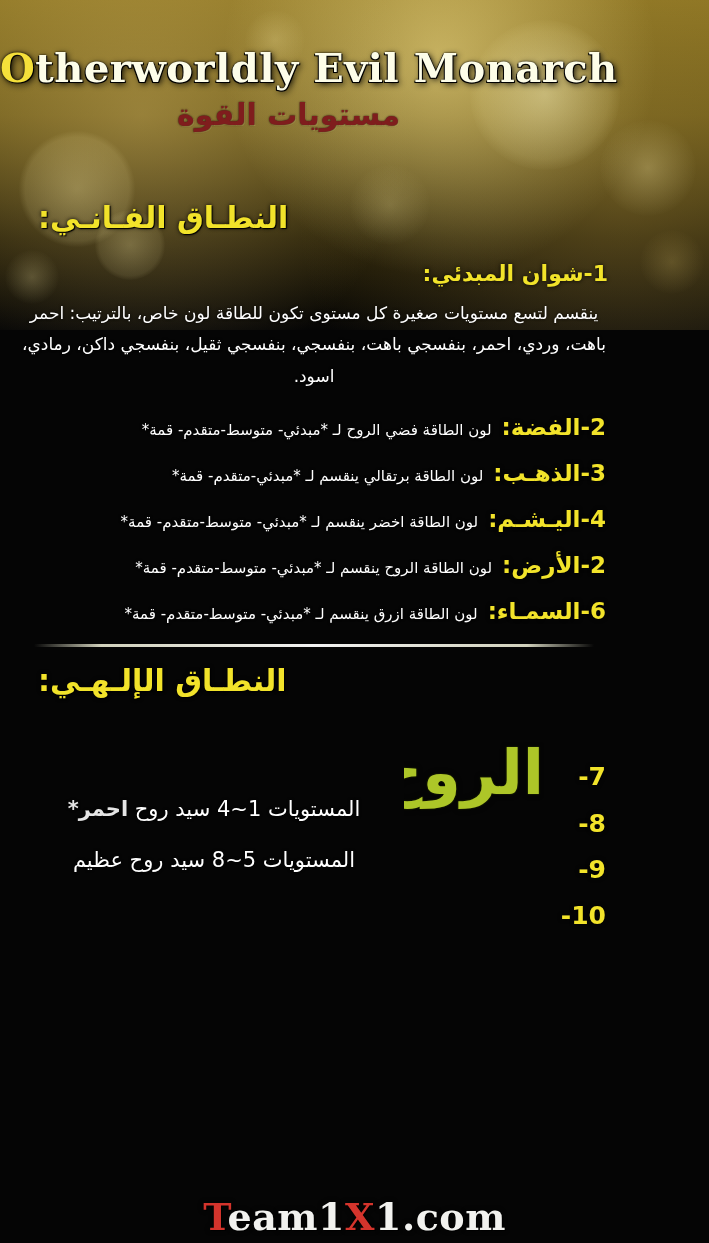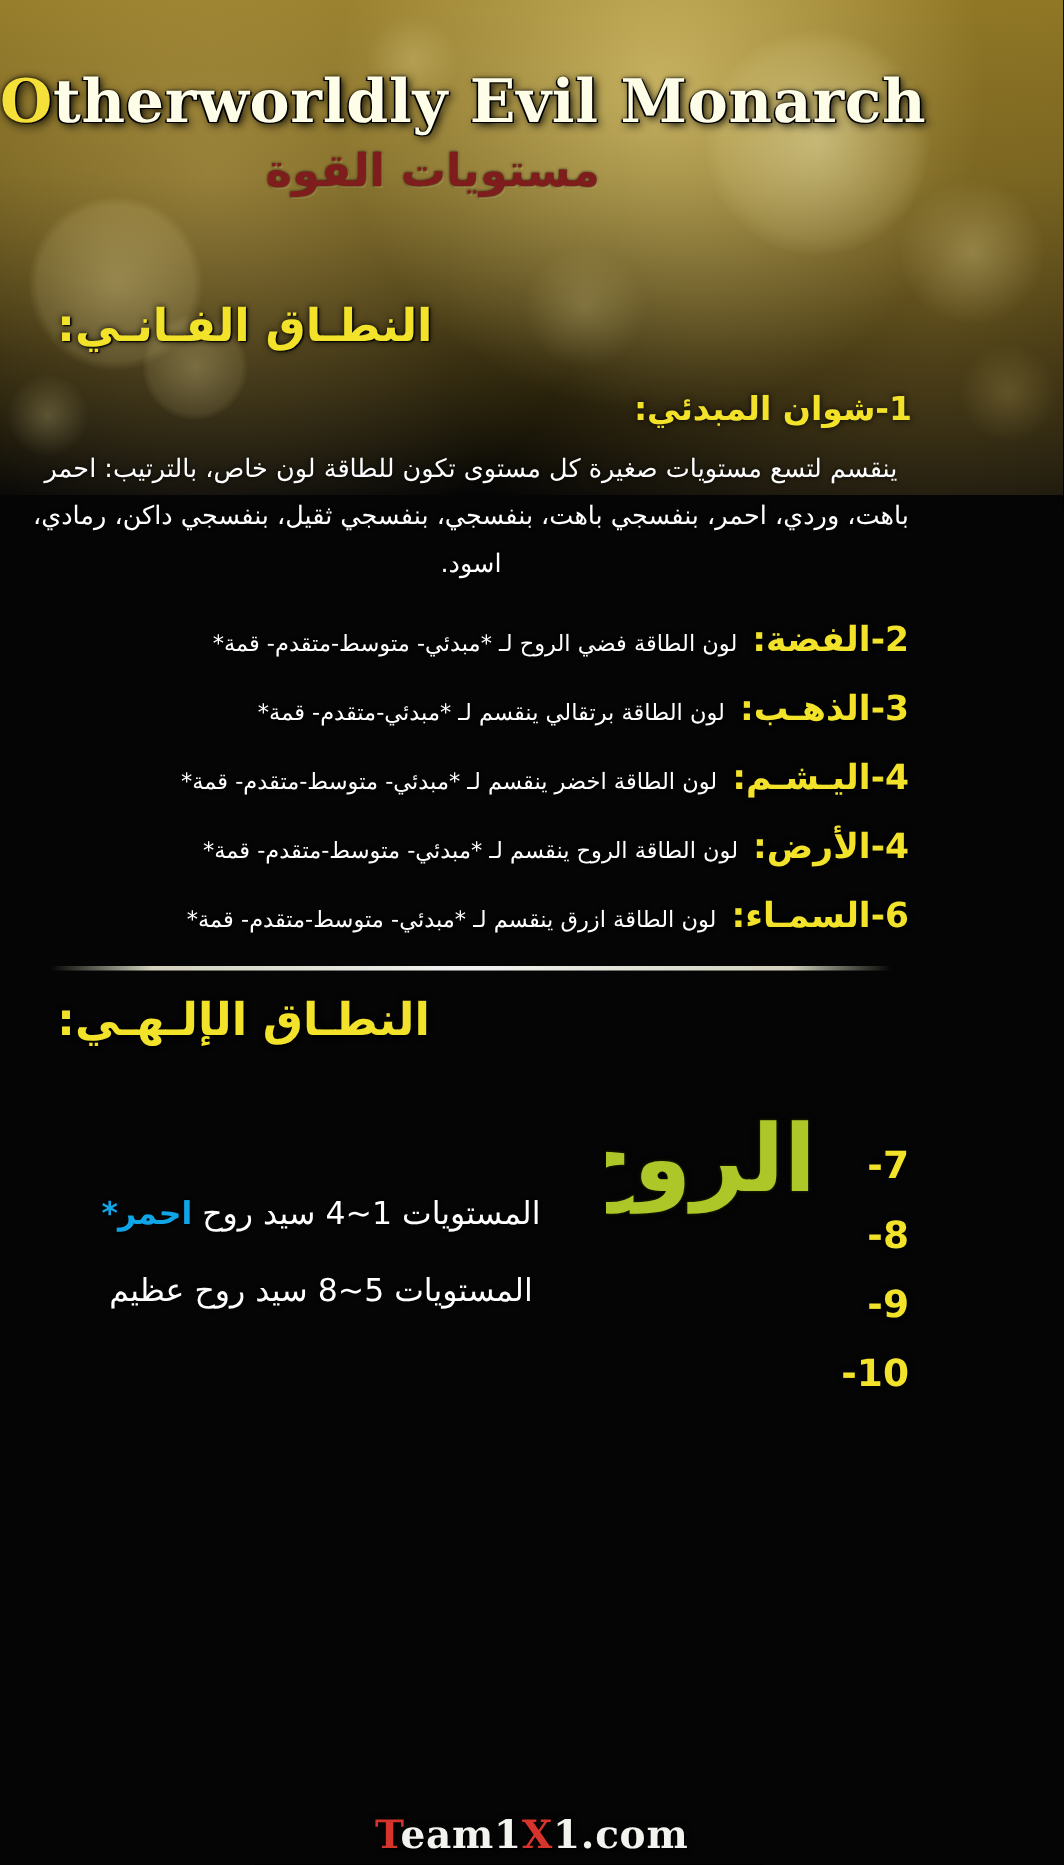--- a/index.html
+++ b/index.html
@@ -184,37 +184,37 @@
     left: 10px;
     text-align: center;
   }
   .divine-lines .dl {
     color: #ffffff;
     font-size: 21px;
     line-height: 2.4;
     text-shadow: 0 0 3px rgba(0,0,0,0.9);
   }
   .divine-lines .red {
-    color: #0ea5e9;
+    color: #e5e5e5;
     font-weight: bold;
     text-align: right;
   }
 
   
   .footer {
     position: absolute;
     left: 0; bottom: 4px;
     width: 709px;
     text-align: center;
     z-index: 7;
   }
   .footer-logo {
     display: inline-block;
     font-family: "DejaVu Serif", serif;
-    font-size: 26px;
+    font-size: 38px;
     font-weight: bold;
     color: #f2f2ef;
     letter-spacing: 0.5px;
     text-shadow: 1px 1px 0 #000, 0 0 5px rgba(0,0,0,0.9);
   }
   .footer-logo .t { color: #d4342c; }
   .footer-logo .x { color: #d4342c; }
 </style>
 </head>
 <body>
@@ -250,21 +250,21 @@
     </div>
     <div class="level-row">
       <span class="level-name">3-الذهـب:</span>
       <span class="level-desc">لون الطاقة برتقالي ينقسم لـ *مبدئي-متقدم- قمة*</span>
     </div>
     <div class="level-row">
       <span class="level-name">4-اليـشـم:</span>
       <span class="level-desc">لون الطاقة اخضر ينقسم لـ *مبدئي- متوسط-متقدم- قمة*</span>
     </div>
     <div class="level-row">
-      <span class="level-name">4-الأرض:</span>
+      <span class="level-name">2-الأرض:</span>
       <span class="level-desc">لون الطاقة الروح ينقسم لـ *مبدئي- متوسط-متقدم- قمة*</span>
     </div>
     <div class="level-row">
       <span class="level-name">6-السمـاء:</span>
       <span class="level-desc">لون الطاقة ازرق ينقسم لـ *مبدئي- متوسط-متقدم- قمة*</span>
     </div>
 
     <div class="divider"></div>
 
     <div class="section-head">النطـاق الإلـهـي:</div>

